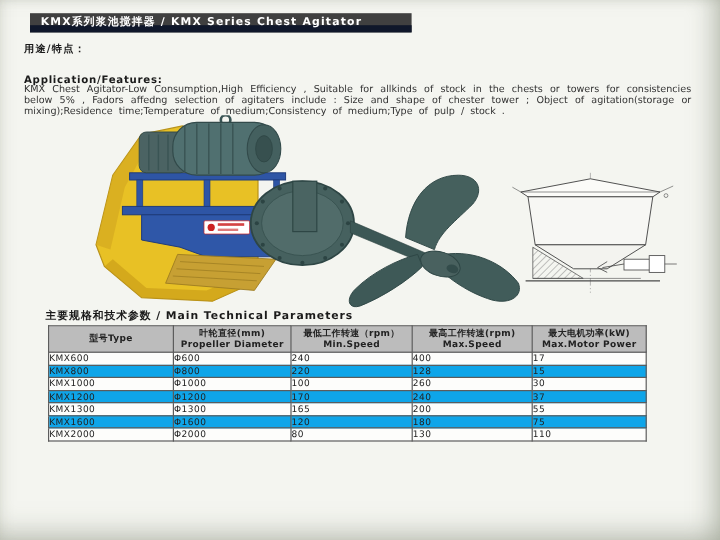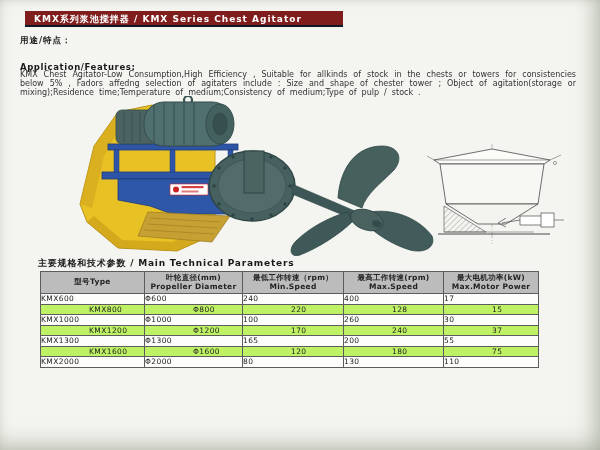--- a/index.html
+++ b/index.html
@@ -7,21 +7,21 @@
     position:relative;width:600px;height:450px;overflow:hidden;
     background:#f4f5f0;
     font-family:"DejaVu Sans","Liberation Sans",sans-serif;
     box-shadow: inset -16px 0 20px -10px rgba(148,154,138,.55),
                 inset 0 -18px 22px -12px rgba(148,154,138,.5),
                 inset 5px 0 12px -7px rgba(148,154,138,.3),
                 inset 0 4px 10px -7px rgba(148,154,138,.35);
   }
   .header-bar{
     position:absolute;left:25px;top:11px;width:318px;height:16px;
-    background:#7f1d1d;border-bottom:2px solid #0f172a;
+    background:#404040;border-bottom:6px solid #0f172a;
     color:#fff;font-size:9px;font-weight:bold;letter-spacing:1px;
     line-height:16px;padding-left:9px;box-sizing:border-box;white-space:nowrap;
   }
   .sec-title-cn{position:absolute;left:20px;top:35px;font-size:8.5px;font-weight:bold;color:#1a1a1a;letter-spacing:1px;}
   .para-cn{position:absolute;left:20px;top:45px;width:552px;font-size:8px;line-height:9px;color:#333;text-align:justify;letter-spacing:.6px;}
   .sec-title-en{position:absolute;left:20px;top:62px;font-size:8.5px;font-weight:bold;color:#1a1a1a;letter-spacing:.6px;}
   .para-en{position:absolute;left:20px;top:71px;width:556px;font-size:8px;line-height:8.8px;color:#333;text-align:justify;word-spacing:2.5px;}
   .photo{position:absolute;left:52px;top:96px;width:390px;height:162px;}
   .diagram{position:absolute;left:424px;top:142px;width:146px;height:107px;}
   .table-title{position:absolute;left:38px;top:257px;font-size:9px;font-weight:bold;color:#1a1a1a;letter-spacing:.8px;}
@@ -30,21 +30,21 @@
     border-collapse:collapse;table-layout:fixed;
     border:1.4px solid #3f3f3f;background:#fdfdfb;
   }
   table.params th,table.params td{
     border:1px solid #5c5c5c;vertical-align:middle;
     padding:0;color:#222;
   }
   table.params th{background:#bcbcbc;padding:2px 0;}
   table.params th span{display:block;font-size:7.5px;line-height:8.6px;font-weight:bold;letter-spacing:.3px;}
   table.params td{font-size:7.5px;line-height:9.5px;height:9.5px;letter-spacing:.4px;}
-  table.params tr.shaded td{background:#bef264;padding-left:48px;}
+  table.params tr.shaded td{background:#0ea5e9;}
 </style>
 </head>
 <body>
 
 <div class="page">
 
   <div class="header-bar">KMX系列浆池搅拌器 / KMX  Series  Chest  Agitator</div>
 
   <div class="sec-title-cn">用途/特点：</div>
 

